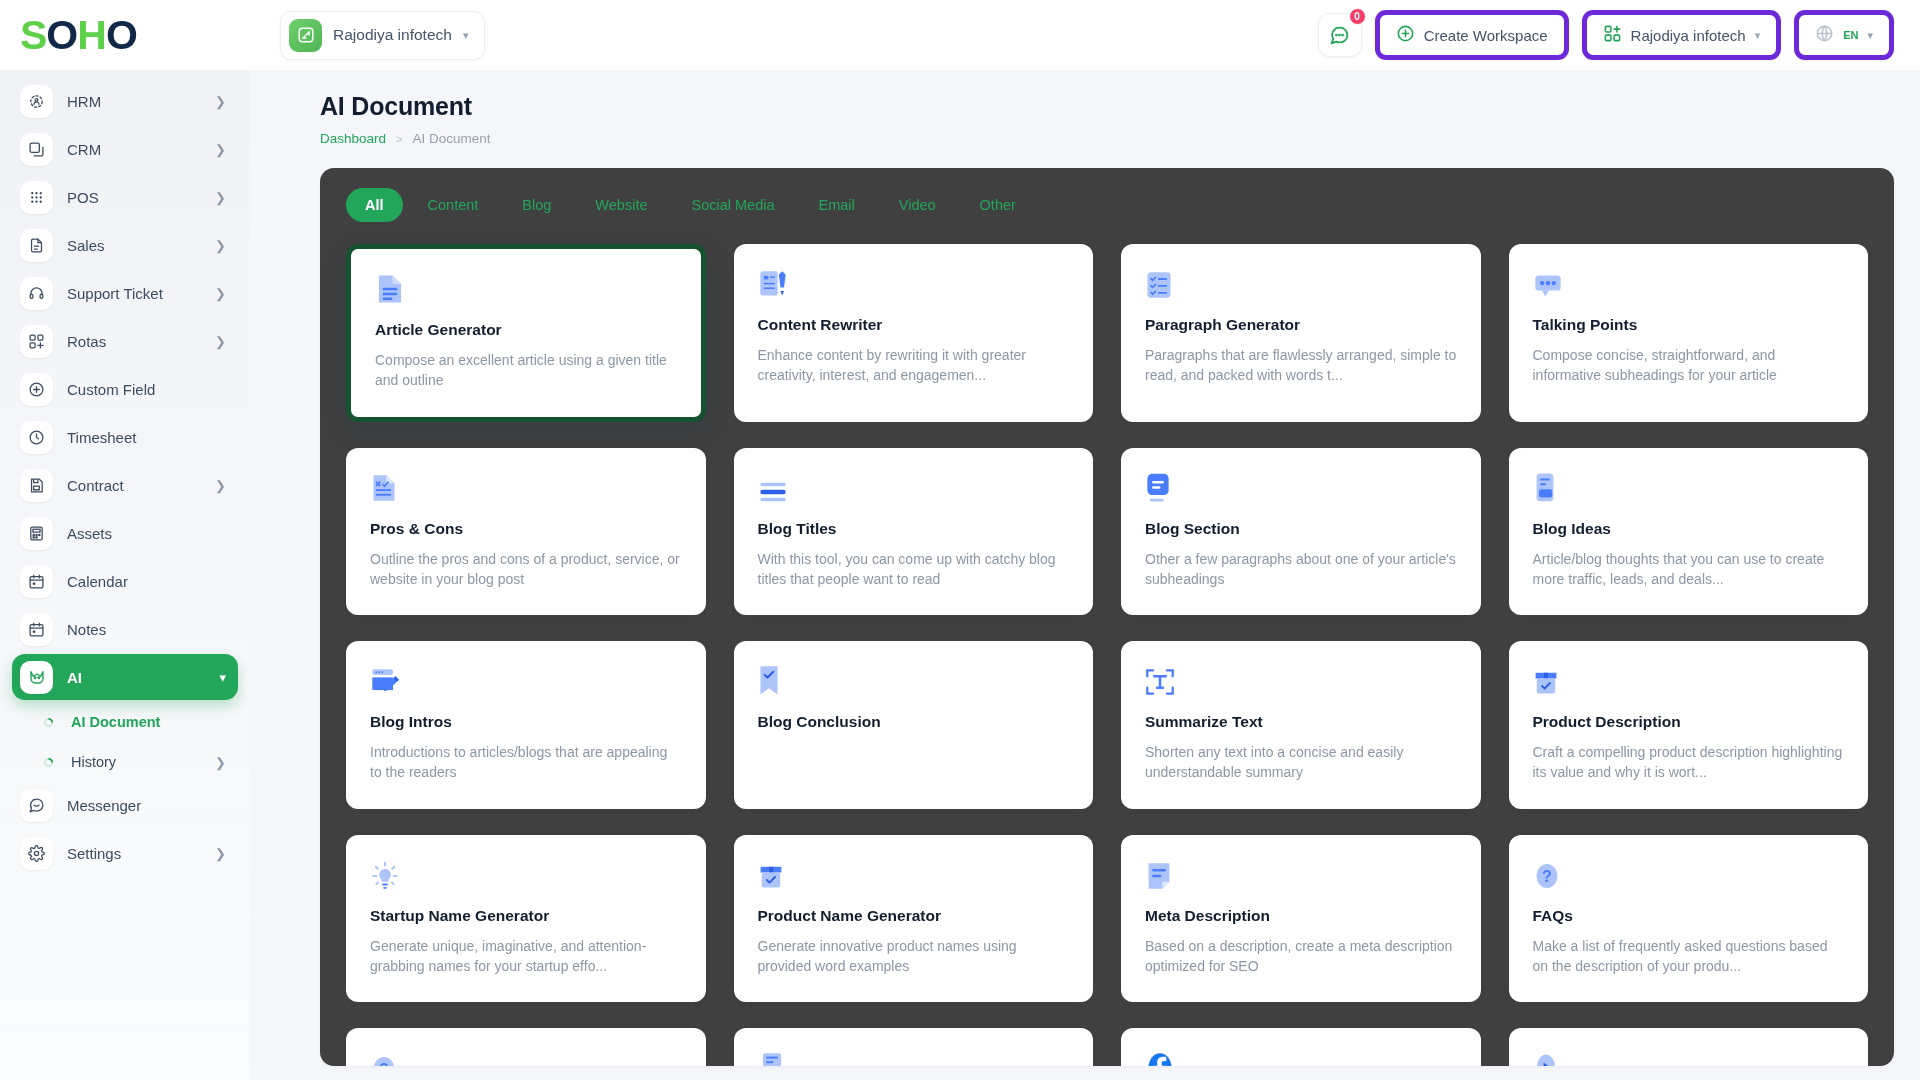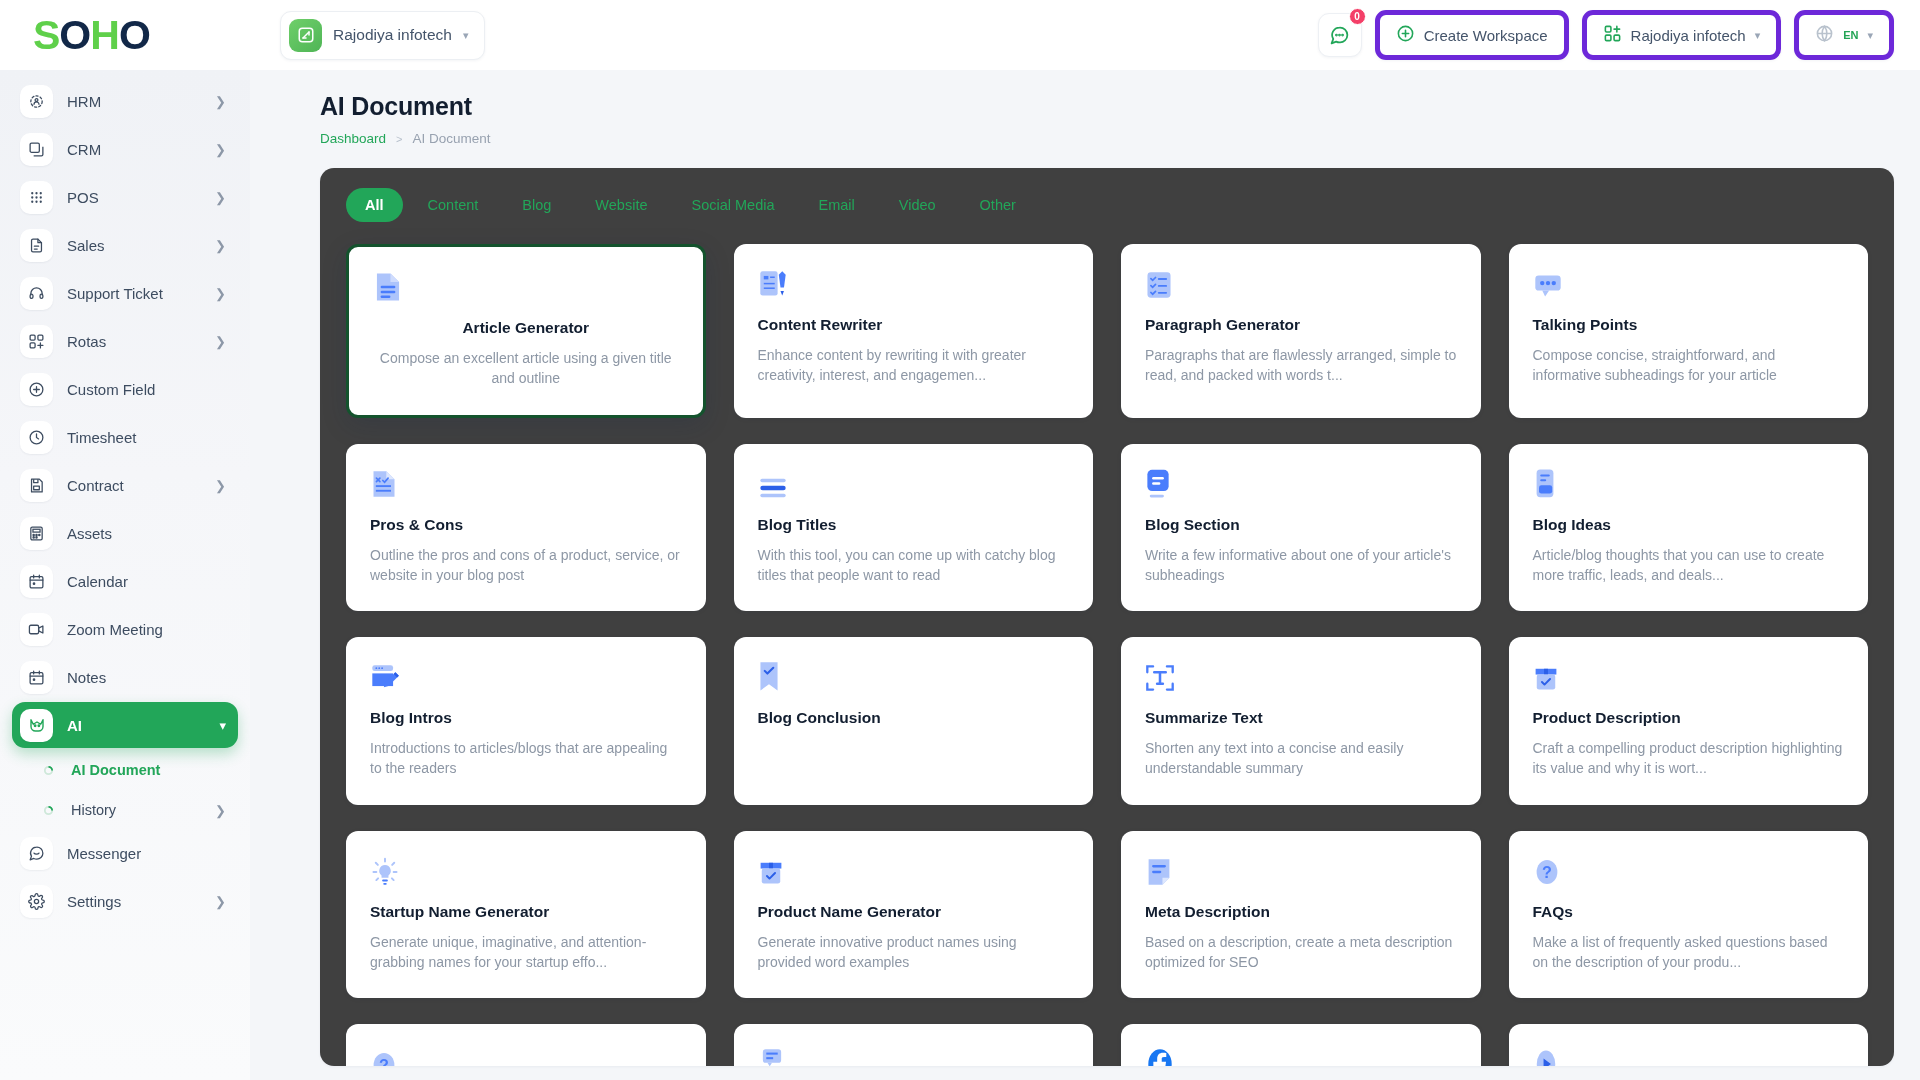--- a/index.html
+++ b/index.html
@@ -14,21 +14,21 @@
   
   .topbar {
     height: 70px; min-height: 70px;
     background: #ffffff;
     display: flex; align-items: center;
     padding: 0 26px 0 0;
     position: relative; z-index: 30;
   }
   .logo-zone {
     width: 250px; min-width: 250px;
-    display: flex; align-items: flex-start; padding-left: 33px;
+    display: flex; align-items: flex-start; padding-left: 20px;
   }
   .logo { font-size: 41px; font-weight: 800; letter-spacing: -1px; line-height: 1; }
   .logo .g { color: #5fd04a; }
   .logo .d { color: #122848; }
 
   .ws-pill {
     display: flex; align-items: center; gap: 11px;
     background: #ffffff; border: 1px solid #eceff3;
     border-radius: 11px; padding: 7px 16px 7px 8px;
     margin-left: 30px;
@@ -139,22 +139,21 @@
     gap: 26px 28px;
   }
   .card {
     background: #ffffff; border-radius: 12px;
     padding: 22px 24px 26px 24px;
     box-shadow: 0 1px 5px rgba(18,40,72,.07);
     min-height: 158px;
   }
   .card.hover {
     box-shadow: 0 8px 26px rgba(18,40,72,.16);
-    border: 3px solid #14532d;
-    text-align: center;
+    border: 5px solid #14532d;
   }
   .card-ico { height: 34px; margin-bottom: 16px; display: flex; align-items: flex-end; }
   .card-title { font-size: 15.5px; font-weight: 700; color: #121e30; margin-bottom: 11px; }
   .card-desc { font-size: 14px; line-height: 1.45; color: #8d97a5; }
 </style>
 </head>
 <body>
 
 <div class="app">
 
@@ -357,29 +356,20 @@
         <span class="nav-ico">
           <svg width="17" height="17" viewBox="0 0 24 24" fill="none" stroke="#3d4c60" stroke-width="1.8" stroke-linecap="round">
               <rect x="3" y="5" width="18" height="16" rx="2"></rect>
               <path d="M3 10h18M8 3v4M16 3v4"></path>
               <circle cx="8.5" cy="15" r="1" fill="#3d4c60"></circle>
             </svg>
         </span>
         <span class="nav-label">Calendar</span>
       </div>
 
-      <div class="nav-item">
-        <span class="nav-ico">
-          <svg width="17" height="17" viewBox="0 0 24 24" fill="none" stroke="#3d4c60" stroke-width="1.8" stroke-linejoin="round">
-              <rect x="2" y="6" width="13" height="12" rx="2"></rect>
-              <path d="M15 10l6-3v10l-6-3z"></path>
-            </svg>
-        </span>
-        <span class="nav-label">Zoom Meeting</span>
-      </div>
 
       <div class="nav-item">
         <span class="nav-ico">
           <svg width="17" height="17" viewBox="0 0 24 24" fill="none" stroke="#3d4c60" stroke-width="1.8" stroke-linecap="round">
               <rect x="3" y="5" width="18" height="16" rx="2"></rect>
               <path d="M3 10h18M8 3v4M16 3v4"></path>
               <circle cx="8.5" cy="15" r="1" fill="#3d4c60"></circle>
             </svg>
         </span>
         <span class="nav-label">Notes</span>
@@ -552,21 +542,21 @@
           <div class="card">
             <div class="card-ico">
               <svg width="26" height="32" viewBox="0 0 22 26">
                   <rect x="2" y="1" width="18" height="18" rx="4" fill="#4a7dfc"></rect>
                   <rect x="6" y="7" width="10" height="2.2" rx="1.1" fill="#ffffff"></rect>
                   <rect x="6" y="11.5" width="7" height="2.2" rx="1.1" fill="#ffffff"></rect>
                   <rect x="4" y="22" width="12" height="2.4" rx="1.2" fill="#adc4fb"></rect>
                 </svg>
             </div>
             <div class="card-title">Blog Section</div>
-            <div class="card-desc">Write a few informative about one of your article's subheadings</div>
+            <div class="card-desc">Other a few paragraphs about one of your article's subheadings</div>
           </div>
 
           <div class="card">
             <div class="card-ico">
               <svg width="24" height="32" viewBox="0 0 20 26">
                   <rect x="3" y="1" width="14" height="23" rx="3" fill="#adc4fb"></rect>
                   <rect x="6" y="5" width="8" height="1.8" rx=".9" fill="#4a7dfc"></rect>
                   <rect x="6" y="9" width="5" height="1.8" rx=".9" fill="#4a7dfc"></rect>
                   <rect x="5" y="14" width="11" height="7" rx="2" fill="#4a7dfc"></rect>
                 </svg>

